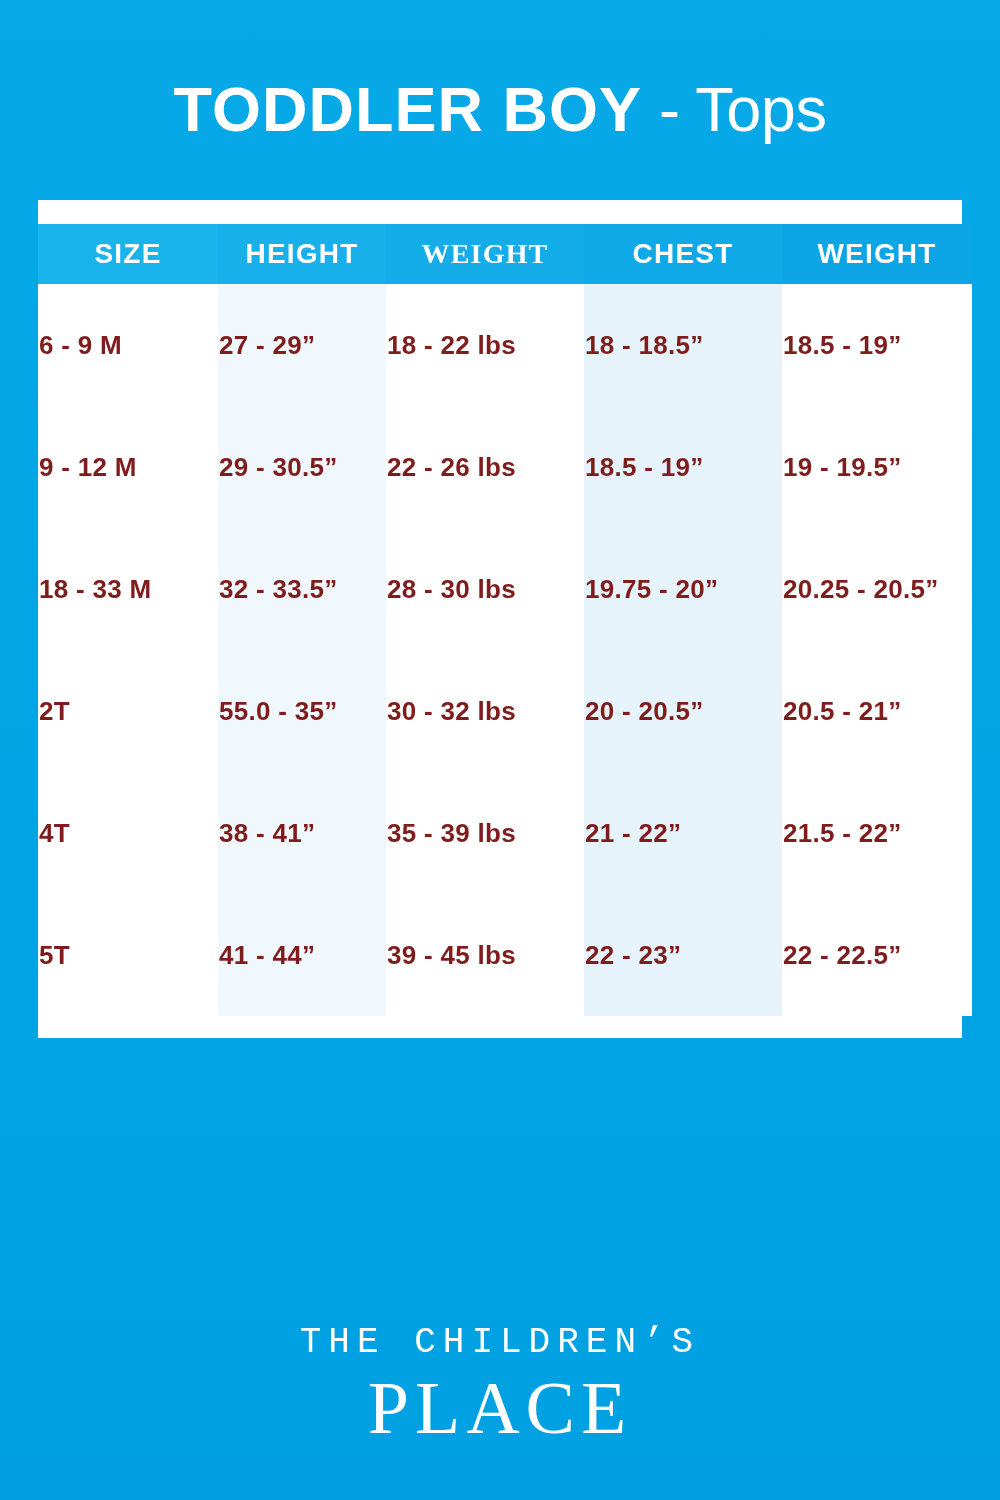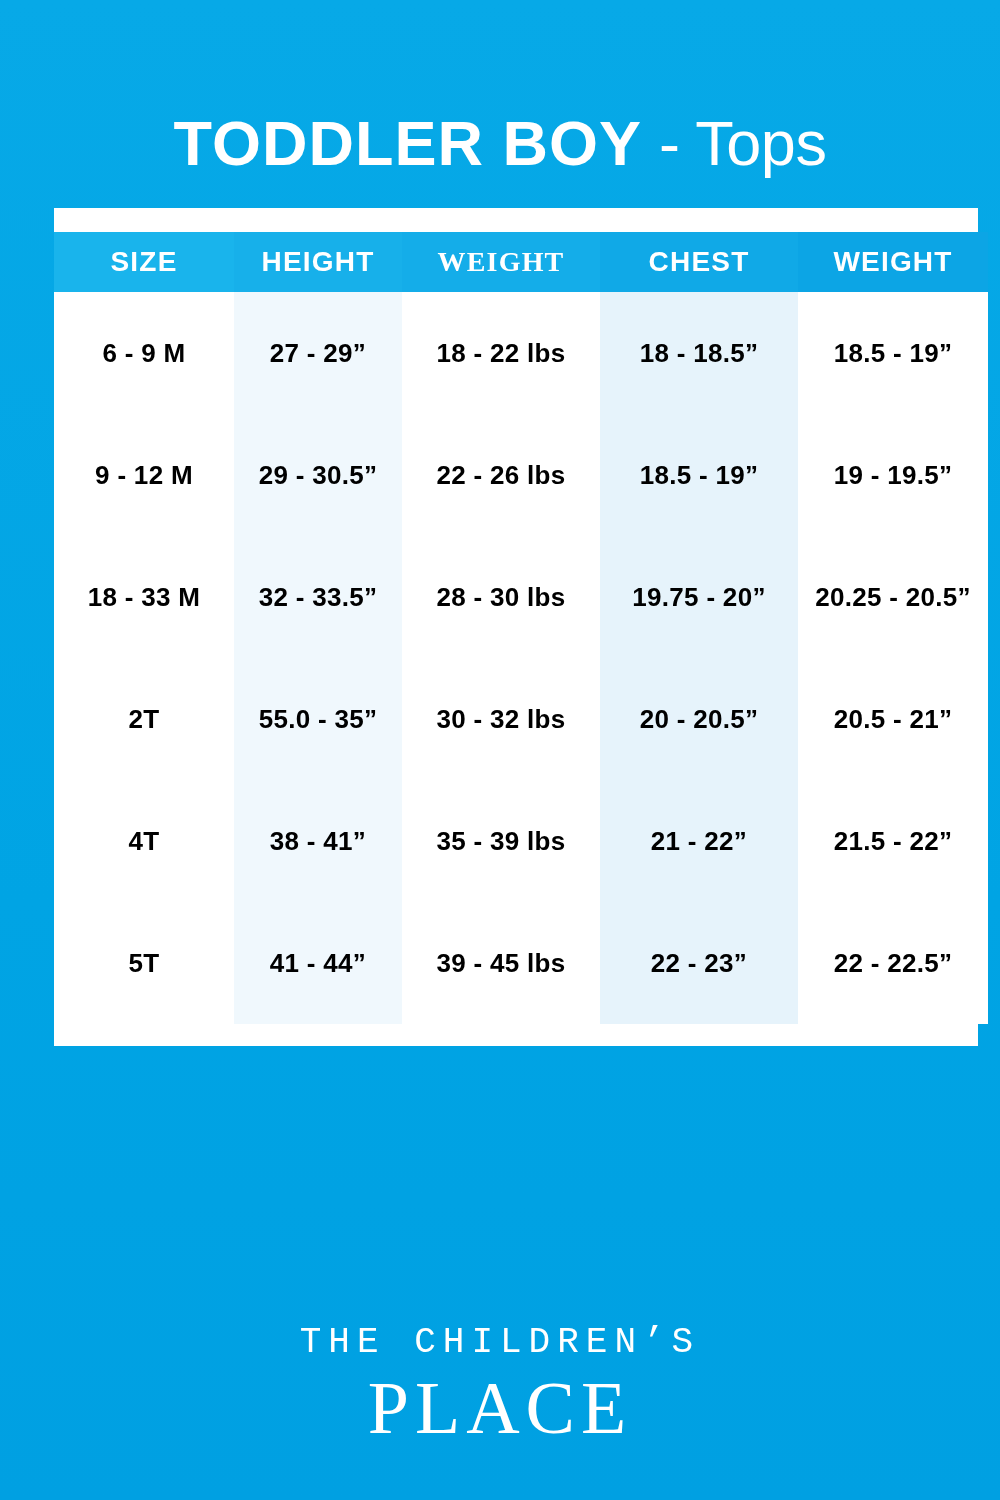--- a/index.html
+++ b/index.html
@@ -22,37 +22,36 @@
     box-sizing: border-box;
   }
 
   .title {
     text-align: center;
     color: #ffffff;
     font-size: 63px;
     line-height: 1;
     font-weight: bold;
     letter-spacing: -0.5px;
-    padding-top: 112px;
+    padding-top: 78px;
     white-space: nowrap;
   }
   .title .t-bold {
     font-weight: bold;
     letter-spacing: 1px;
   }
   .title .t-light {
     font-weight: normal;
   }
 
   .table-wrap {
     position: absolute;
     left: 38px;
-    top: 208px;
+    top: 200px;
     width: 924px;
-    margin-left: 16px;
   }
 
   .white-strip {
     height: 24px;
     background: #ffffff;
   }
 
   table.size-table {
     width: 100%;
     border-collapse: collapse;
@@ -69,23 +68,23 @@
     text-align: center;
   }
   thead th.col-0 { background: #19b4ec; width: 178px; }
   thead th.col-1 { background: #17b0ea; width: 166px; }
   thead th.col-2 { background: #14ade9; width: 196px; font-family: Liberation Serif, serif; }
   thead th.col-3 { background: #10a9e7; width: 196px; }
   thead th.col-4 { background: #0ca5e5; width: 188px; }
 
   table.size-table tbody td {
     height: 120px;
-    text-align: center;
+    text-align: left;
     vertical-align: middle;
-    color: #000000;
+    color: #7f1d1d;
     font-size: 26px;
     font-weight: bold;
     letter-spacing: 0.3px;
   }
   tbody td.col-0 { background: #ffffff; }
   tbody td.col-1 { background: #f0f8fd; }
   tbody td.col-2 { background: #ffffff; }
   tbody td.col-3 { background: #e6f3fb; }
   tbody td.col-4 { background: #ffffff; }
 

